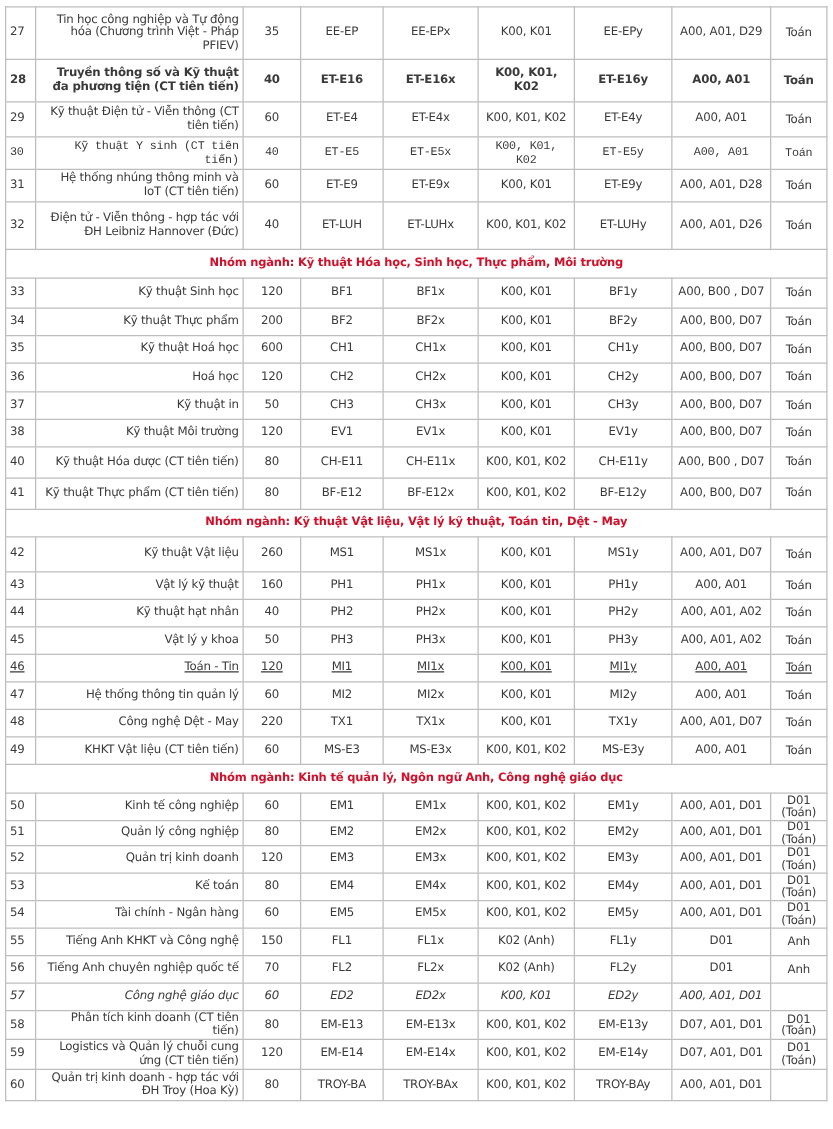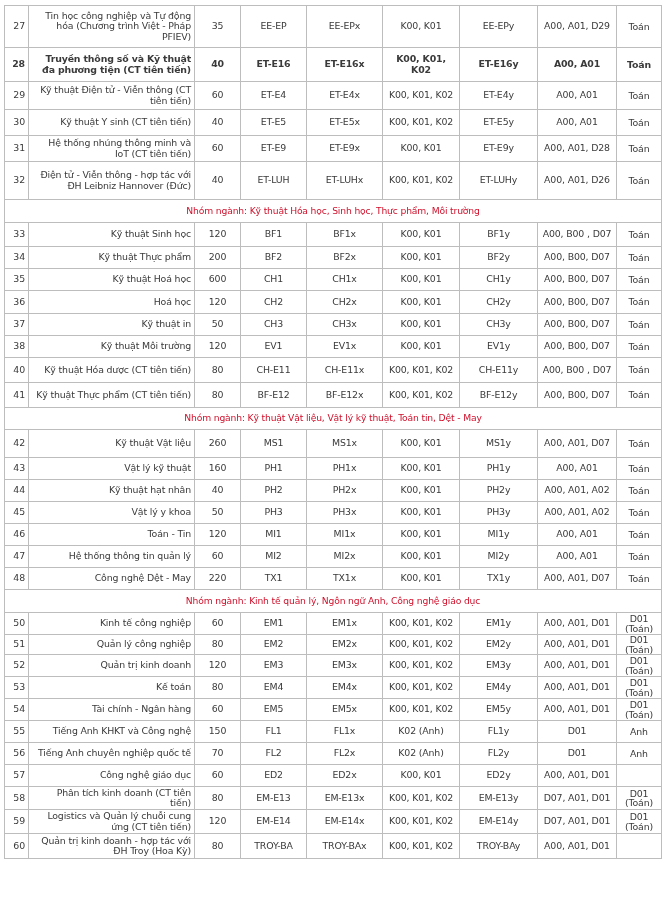--- a/index.html
+++ b/index.html
@@ -2,23 +2,23 @@
 <html><head>
 <meta charset="utf-8">
 <style>
   html, body { margin:0; padding:0; background:#ffffff; }
   body { width:666px; height:903px; overflow:hidden; position:relative;
          font-family:"DejaVu Sans", sans-serif; color:#3a3a3a; }
   table { position:absolute; left:4px; top:5px; border-collapse:collapse;
           table-layout:fixed; width:657px; font-size:9.4px; letter-spacing:-0.15px; }
   td { border:1.5px solid #bdbdbd; padding:0 3px; vertical-align:middle;
        text-align:center; line-height:10.5px; overflow:hidden; }
-  td.stt { text-align:right; }
+  td.stt { text-align:left; }
   td.name { text-align:right; padding-left:6px; }
-  tr.group td { color:#d0112b; font-weight:normal; text-align:center; font-size:9.2px; }
+  tr.group td { color:#d0112b; font-weight:bold; text-align:center; font-size:9.2px; }
   td.mon2 { line-height:9.6px; }
 </style>
 </head>
 <body>
 
 <table>
   <colgroup>
     <col style="width:24px">
       <col style="width:166px">
       <col style="width:46px">
@@ -56,21 +56,21 @@
         <td class="stt">29</td>
         <td class="name">Kỹ thuật Điện tử - Viễn thông (CT tiên tiến)</td>
         <td>60</td>
         <td>ET-E4</td>
         <td>ET-E4x</td>
         <td>K00, K01, K02</td>
         <td>ET-E4y</td>
         <td>A00, A01</td>
         <td class="mon2">Toán</td>
       </tr>
-      <tr style="height: 26px;">
+      <tr style="height: 26px; font-family: Liberation Mono, monospace;">
         <td class="stt">30</td>
         <td class="name">Kỹ thuật Y sinh (CT tiên tiến)</td>
         <td>40</td>
         <td>ET-E5</td>
         <td>ET-E5x</td>
         <td>K00, K01, K02</td>
         <td>ET-E5y</td>
         <td>A00, A01</td>
         <td class="mon2">Toán</td>
       </tr>
@@ -227,21 +227,21 @@
         <td class="stt">45</td>
         <td class="name">Vật lý y khoa</td>
         <td>50</td>
         <td>PH3</td>
         <td>PH3x</td>
         <td>K00, K01</td>
         <td>PH3y</td>
         <td>A00, A01, A02</td>
         <td class="mon2">Toán</td>
       </tr>
-      <tr style="height: 22px;">
+      <tr style="height: 22px; text-decoration: underline;">
         <td class="stt">46</td>
         <td class="name">Toán - Tin</td>
         <td>120</td>
         <td>MI1</td>
         <td>MI1x</td>
         <td>K00, K01</td>
         <td>MI1y</td>
         <td>A00, A01</td>
         <td class="mon2">Toán</td>
       </tr>
@@ -258,20 +258,31 @@
       </tr>
       <tr style="height: 22px;">
         <td class="stt">48</td>
         <td class="name">Công nghệ Dệt - May</td>
         <td>220</td>
         <td>TX1</td>
         <td>TX1x</td>
         <td>K00, K01</td>
         <td>TX1y</td>
         <td>A00, A01, D07</td>
+        <td class="mon2">Toán</td>
+      </tr>
+      <tr style="height: 22px;">
+        <td class="stt">49</td>
+        <td class="name">KHKT Vật liệu (CT tiên tiến)</td>
+        <td>60</td>
+        <td>MS-E3</td>
+        <td>MS-E3x</td>
+        <td>K00, K01, K02</td>
+        <td>MS-E3y</td>
+        <td>A00, A01</td>
         <td class="mon2">Toán</td>
       </tr>
       <tr class="group" style="height: 23px;">
         <td colspan="9">Nhóm ngành: Kinh tế quản lý, Ngôn ngữ Anh, Công nghệ giáo dục</td>
       </tr>
       <tr style="height: 22px;">
         <td class="stt">50</td>
         <td class="name">Kinh tế công nghiệp</td>
         <td>60</td>
         <td>EM1</td>
@@ -340,21 +351,21 @@
         <td class="stt">56</td>
         <td class="name">Tiếng Anh chuyên nghiệp quốc tế</td>
         <td>70</td>
         <td>FL2</td>
         <td>FL2x</td>
         <td>K02 (Anh)</td>
         <td>FL2y</td>
         <td>D01</td>
         <td class="mon2">Anh</td>
       </tr>
-      <tr style="height: 22px;">
+      <tr style="height: 22px; font-style: italic;">
         <td class="stt">57</td>
         <td class="name">Công nghệ giáo dục</td>
         <td>60</td>
         <td>ED2</td>
         <td>ED2x</td>
         <td>K00, K01</td>
         <td>ED2y</td>
         <td>A00, A01, D01</td>
         <td class="mon2"></td>
       </tr>

